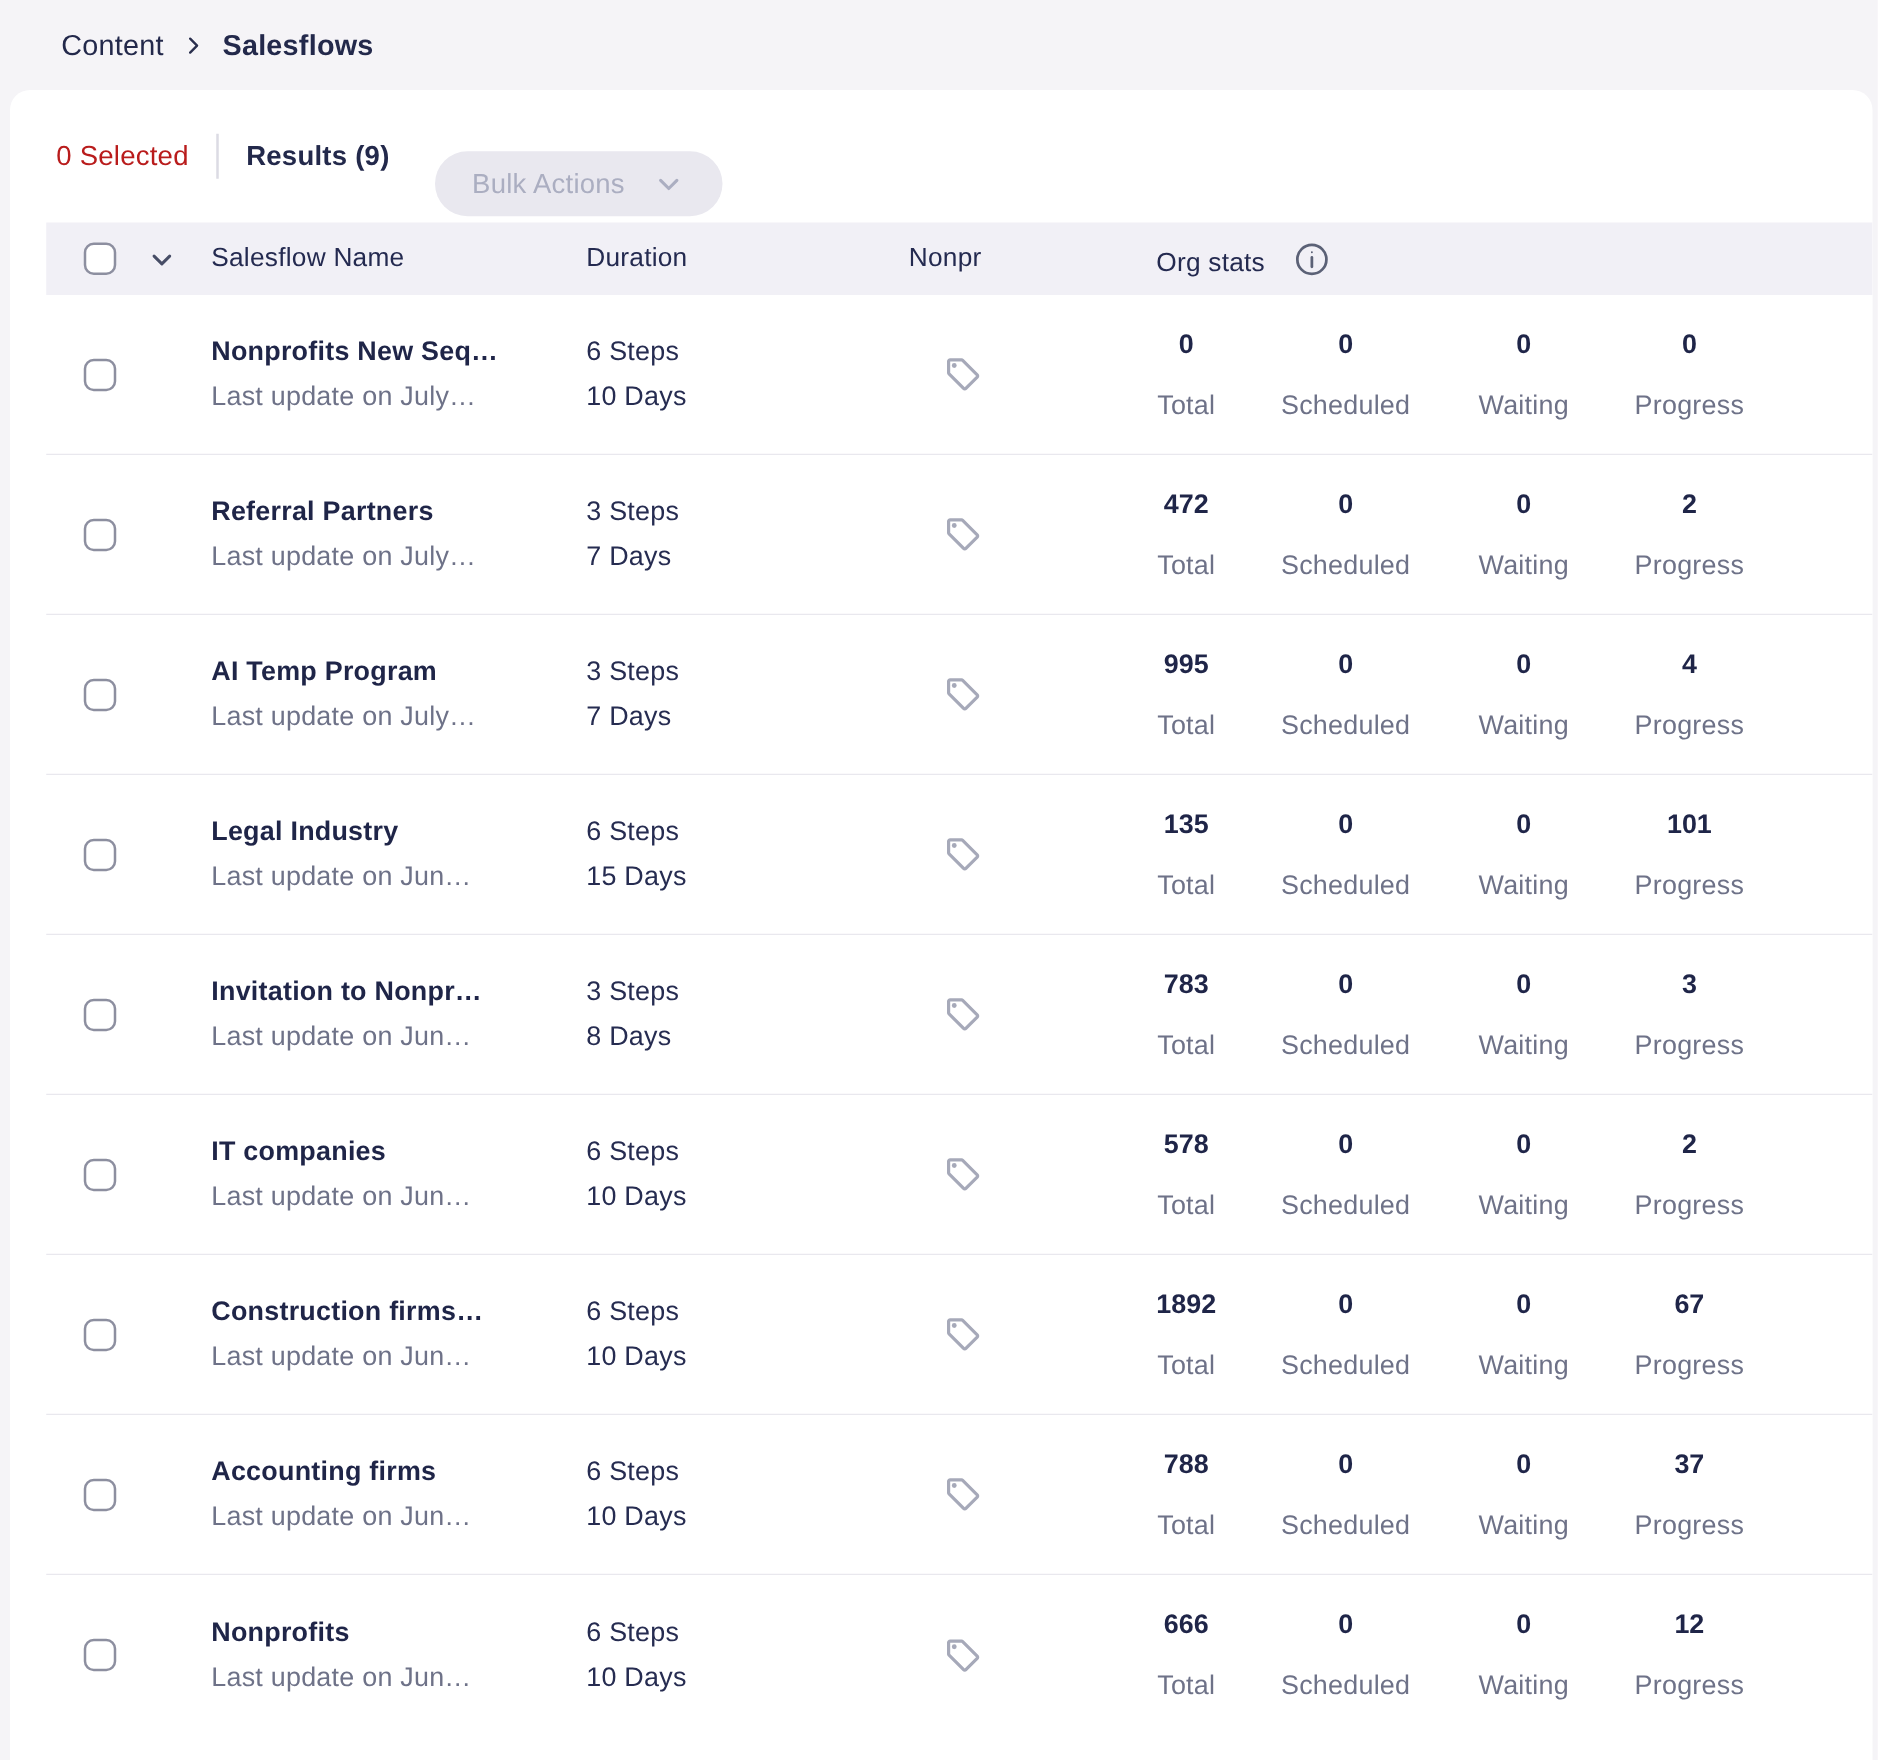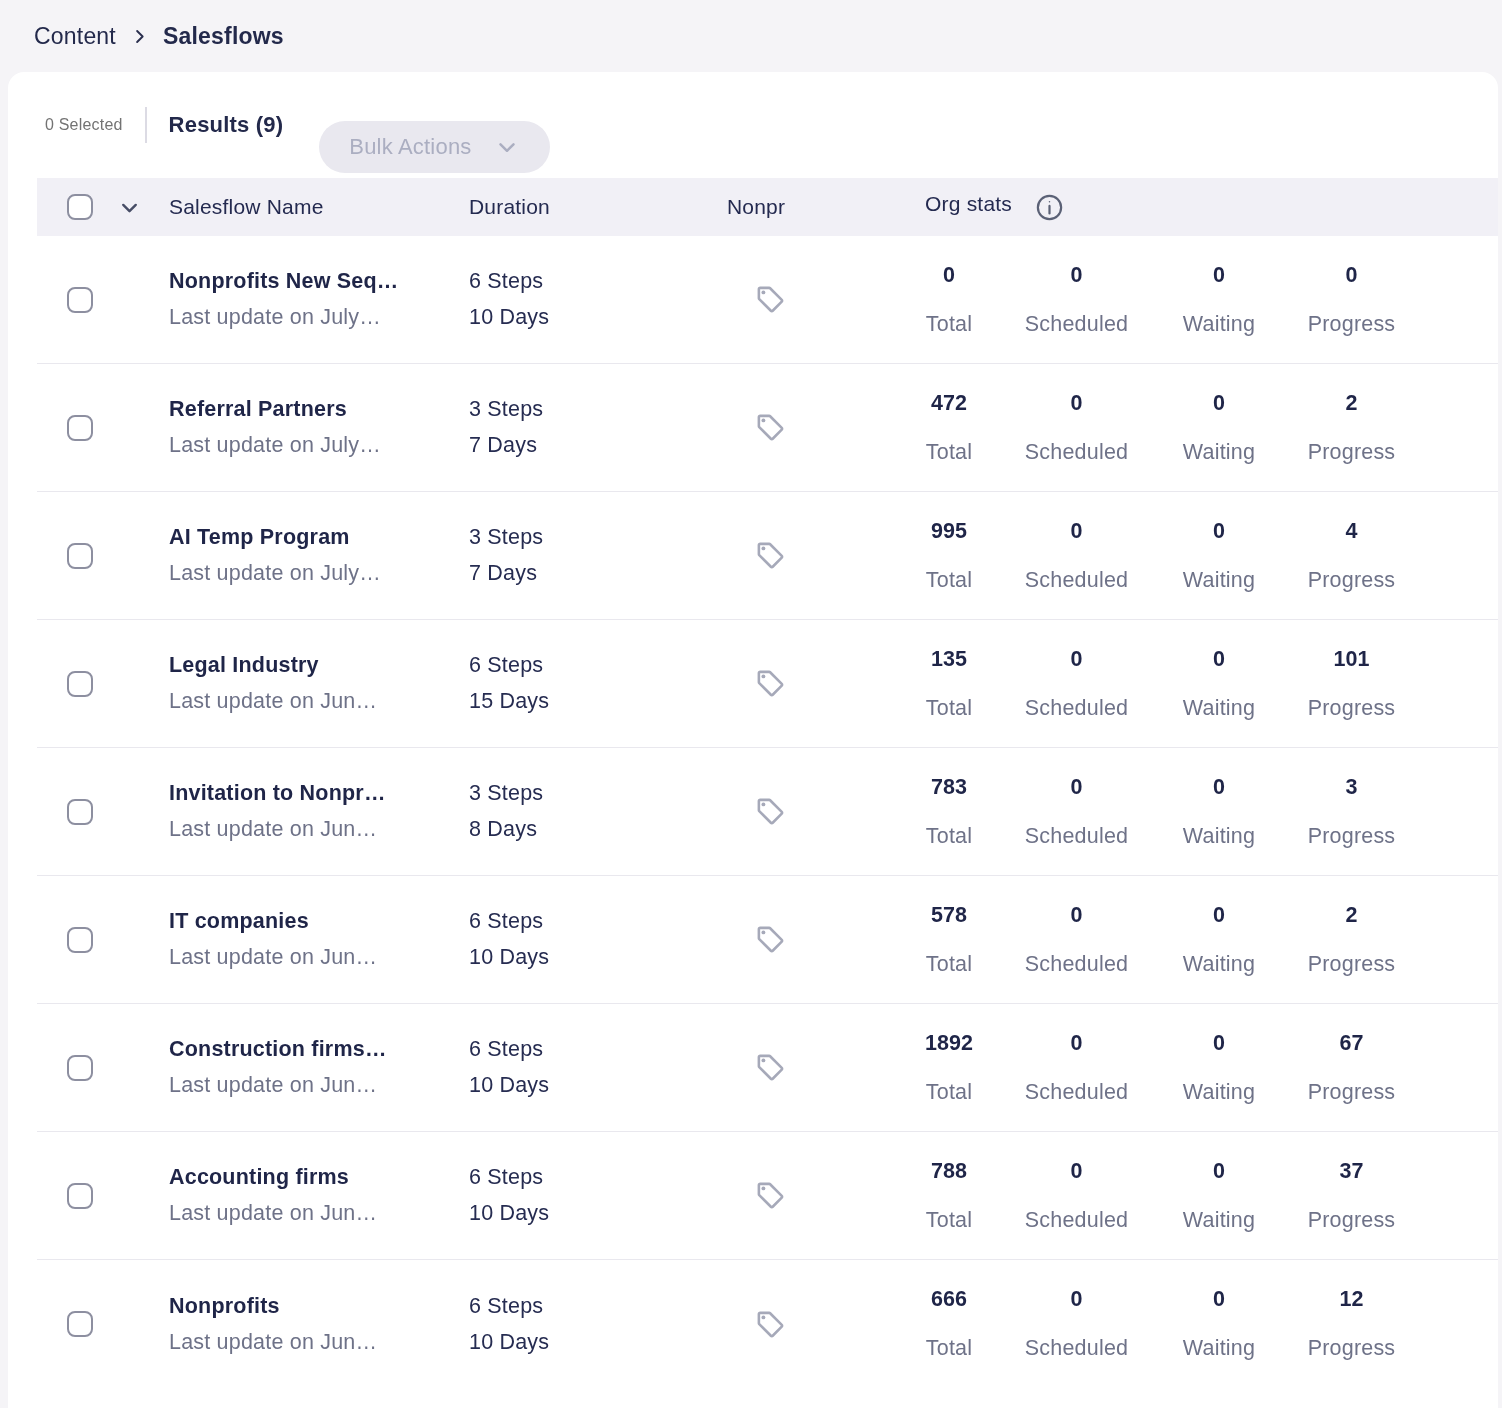--- a/index.html
+++ b/index.html
@@ -7,21 +7,21 @@
     width: 1502px; height: 1408px;
     font-family: "Liberation Sans", "DejaVu Sans", sans-serif;
     background: #f5f4f7;
     color: #242a50;
     overflow: hidden;
   }
   
   .breadcrumb-bar {
     height: 72px;
     display: flex; align-items: center;
-    padding-left: 34px;
+    padding-left: 49px;
   }
   .crumb { font-size: 23px; color: #23294b; letter-spacing: .2px; cursor: pointer; }
   .crumb.current { font-weight: 700; }
   .crumb-sep { margin: 0 14px; display: flex; align-items: center; }
 
   
   .card {
     margin-left: 8px;
     width: calc(100% - 12px);
     height: 1336px;
@@ -30,21 +30,21 @@
     padding-left: 29px;
     overflow: hidden;
   }
 
   
   .toolbar {
     height: 106px;
     display: flex; align-items: center;
     padding-left: 8px;
   }
-  .selected-text { font-size: 16px; color: #737373; letter-spacing: .2px; }
+  .selected-text { font-size: 22px; color: #b91c1c; letter-spacing: .2px; }
   .toolbar-divider { width: 2px; height: 36px; background: #dcdbe4; margin: 0 22px; }
   .results-text { font-size: 22px; font-weight: 700; color: #23294b; letter-spacing: .2px; text-align: center; }
   .bulk-btn {
     margin-left: 36px;
     height: 52px;
     padding: 0 30px;
     background: #e9e8ef;
     border: none;
     border-radius: 28px;
     display: flex; align-items: center; gap: 22px;
@@ -71,21 +71,21 @@
     border: 2px solid #8d8fa0;
     border-radius: 8px;
     background: #ffffff;
     display: inline-block;
     cursor: pointer;
     flex: none;
   }
   .thead .header-caret { margin-left: 24px; display: flex; cursor: pointer; }
   .orgstats-head {
     grid-column: 5 / span 3;
-    display: flex; align-items: flex-start; gap: 22px;
+    display: flex; align-items: flex-end; gap: 22px;
     padding-left: 26px;
   }
   .info-btn { display: flex; cursor: pointer; }
 
   
   .row {
     height: 128px;
     border-bottom: 1px solid #e9e8ee;
     background: #ffffff;
     cursor: pointer;

